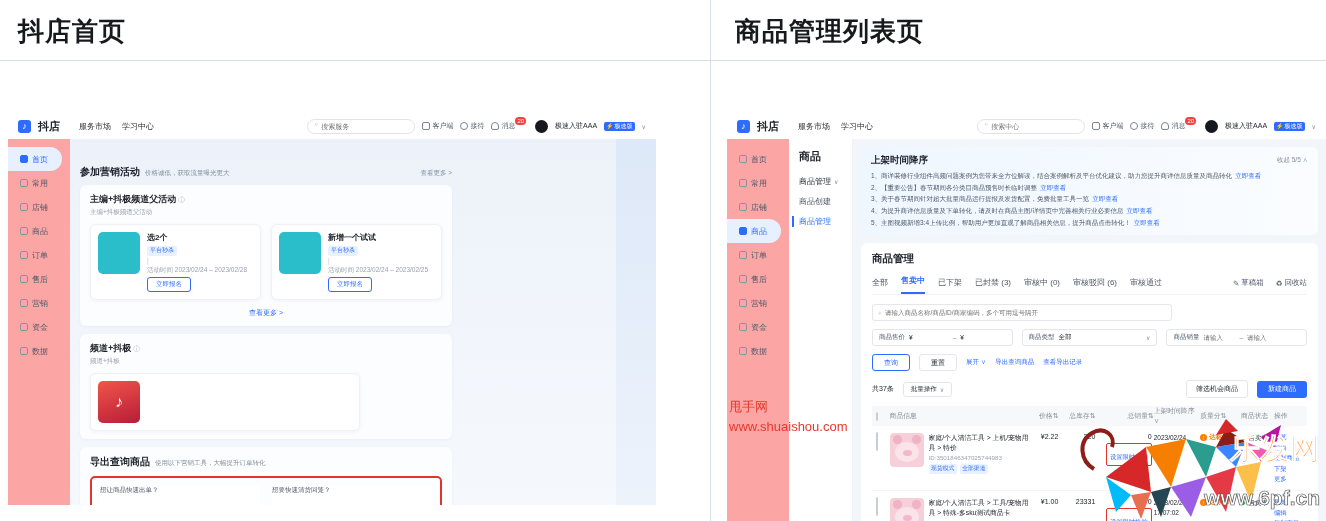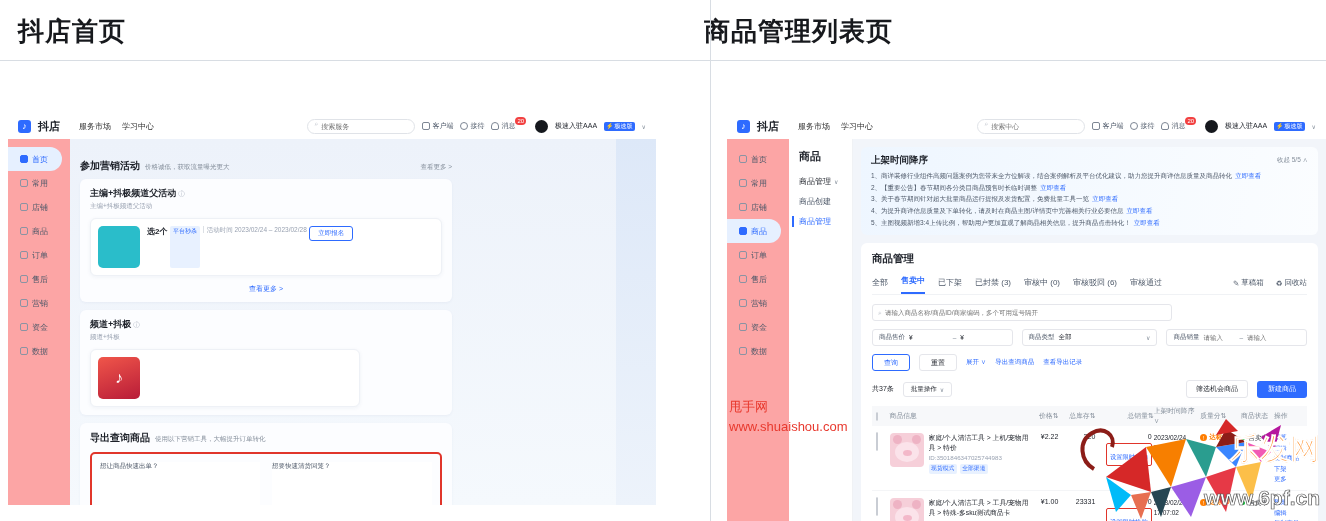--- a/index.html
+++ b/index.html
@@ -2,21 +2,21 @@
 <html><head>
 <meta charset="utf-8">
 <style>
   *{box-sizing:border-box;margin:0;padding:0}
   body{margin:0;background:#fff}
   .canvas{position:relative;width:1326px;height:521px;background:#fff;overflow:hidden;
           font-family:"Liberation Sans",sans-serif;color:#1d2129}
   .hdivider{position:absolute;left:0;top:60px;width:1326px;height:1px;background:#d8dde3}
   .vdivider{position:absolute;left:710px;top:0;width:1px;height:521px;background:#d8dde3}
   .panel-title{position:absolute;top:14px;font-size:26px;font-weight:600;color:#17191d;letter-spacing:1px}
-  .pt-left{left:18px}.pt-right{left:704px}
+  .pt-left{left:18px}.pt-right{left:735px}
 
   .shot{position:absolute;overflow:hidden;background:#fff}
   .shot-left{left:8px;top:113px;width:648px;height:392px}
   .shot-right{left:727px;top:113px;width:599px;height:408px}
 
   
   .topnav{height:26px;display:flex;align-items:center;padding:0 10px;gap:7px;background:#fff;font-size:8px}
   .logo{width:13px;height:13px;border-radius:3px;background:#2e6bff;color:#fff;display:flex;align-items:center;justify-content:center;font-size:9px;flex-shrink:0}
   .logo-text{font-size:11px;font-weight:700;color:#20242b;margin-right:12px}
   .navmenu{color:#333;cursor:pointer;margin-right:4px}
@@ -37,34 +37,34 @@
   .shot-body{display:flex;height:calc(100% - 26px)}
   .side{width:62px;background:#fca5a5;padding-top:8px;flex-shrink:0}
   .sitem{display:flex;align-items:center;gap:4px;height:24px;padding-left:12px;font-size:8px;color:#4e5969;cursor:pointer}
   .sic{width:8px;height:8px;border:1px solid #8a93a3;border-radius:2px;flex-shrink:0}
   .sitem.active{background:#e6f0ff;color:#2e6bff;border-radius:0 12px 12px 0;margin-right:8px}
   .sitem.active .sic{background:#2e6bff;border-color:#2e6bff}
 
   
   .lmain{flex:1;position:relative;background:linear-gradient(180deg,#edf2fa 0%,#f5f9fd 100%);padding:8px 10px;overflow:hidden}
   .rstrip{position:absolute;right:0;top:0;bottom:0;width:40px;background:linear-gradient(180deg,#dde8f8,#edf3fb)}
-  .sec-head{display:flex;align-items:baseline;gap:5px;margin:12px 0 6px;width:372px}
+  .sec-head{display:flex;align-items:baseline;gap:5px;margin:18px 0 6px;width:372px}
   .sec-title{font-size:10px;font-weight:700;color:#1d2129}
   .sec-sub{font-size:6.5px;color:#86909c;flex:1}
   .sec-more{font-size:6.5px;color:#86909c;cursor:pointer}
   .lpanel{background:#fcfdff;border-radius:6px;padding:8px 10px;width:372px;box-shadow:0 1px 3px rgba(30,60,120,.05);margin-bottom:8px}
   .g-title{font-size:9px;font-weight:700;color:#1d2129}
   .info-i{color:#b0b7c3;font-size:6.5px;margin-left:2px;font-weight:400}
   .g-sub{font-size:6.5px;color:#9aa3b2;margin:2px 0 7px}
   .cards-row{display:flex;gap:10px}
   .camp-card{flex:1;background:#fff;border:1px solid #eef1f6;border-radius:6px;padding:7px;display:flex;gap:7px;box-shadow:0 1px 4px rgba(30,60,120,.06)}
   .thumb{width:42px;height:42px;border-radius:5px;flex-shrink:0}
   .thumb.teal{background:#2abdca}
   .thumb.red{background:linear-gradient(160deg,#f0564a,#b81c38);color:#fff;display:flex;align-items:center;justify-content:center;font-size:16px}
-  .cinfo{display:flex;flex-direction:row;gap:2.5px;min-width:0}
+  .cinfo{display:flex;flex-direction:column;gap:2.5px;min-width:0}
   .ct{font-size:8px;font-weight:700;color:#1d2129}
   .tagrow{display:flex;gap:3px}
   .tag-blue{font-size:6px;color:#2e6bff;background:#e8f1ff;border-radius:2px;padding:0.5px 3px}
   .tag-red{font-size:6px;color:#f5483b;background:#ffefec;border-radius:2px;padding:0.5px 3px}
   .cdiv{font-size:6.5px;color:#c2c8d2;line-height:5px}
   .ctime{font-size:6.5px;color:#9aa3b2}
   .cline{font-size:6.5px;color:#4e5969}
   .btn-outline{align-self:flex-start;font-size:6.5px;color:#2e6bff;border:1px solid #2e6bff;background:#fff;border-radius:3px;padding:2px 8px;cursor:pointer}
   .center-more{text-align:center;font-size:7px;color:#2e6bff;margin-top:8px;cursor:pointer}
   .tools-box{border:2px solid #e0352b;border-radius:5px;padding:8px;display:flex;gap:12px;margin-top:7px}
@@ -246,20 +246,32 @@
               <div class="cinfo">
                 <div class="ct">选2个</div>
                 <div class="tagrow">
                     <span class="tag-blue">平台秒杀</span>
                   </div>
                 <div class="cdiv">|</div>
                 <div class="ctime">活动时间 2023/02/24 – 2023/02/28</div>
                 <button class="btn-outline">立即报名</button>
               </div>
             </div>
+            <div class="camp-card">
+              <div class="thumb teal"></div>
+              <div class="cinfo">
+                <div class="ct">新增一个试试</div>
+                <div class="tagrow">
+                    <span class="tag-blue">平台秒杀</span>
+                  </div>
+                <div class="cdiv">|</div>
+                <div class="ctime">活动时间 2023/02/24 – 2023/02/25</div>
+                <button class="btn-outline">立即报名</button>
+              </div>
+            </div>
           </div>
           <div class="center-more">查看更多 &gt;</div>
         </div>
 
         <div class="lpanel">
           <div class="g-title"><span>频道+抖极</span><span class="info-i">ⓘ</span></div>
           <div class="g-sub">频道+抖极</div>
           <div class="camp-card" style="width:270px">
             <div class="thumb red">
                 <span>♪</span>

